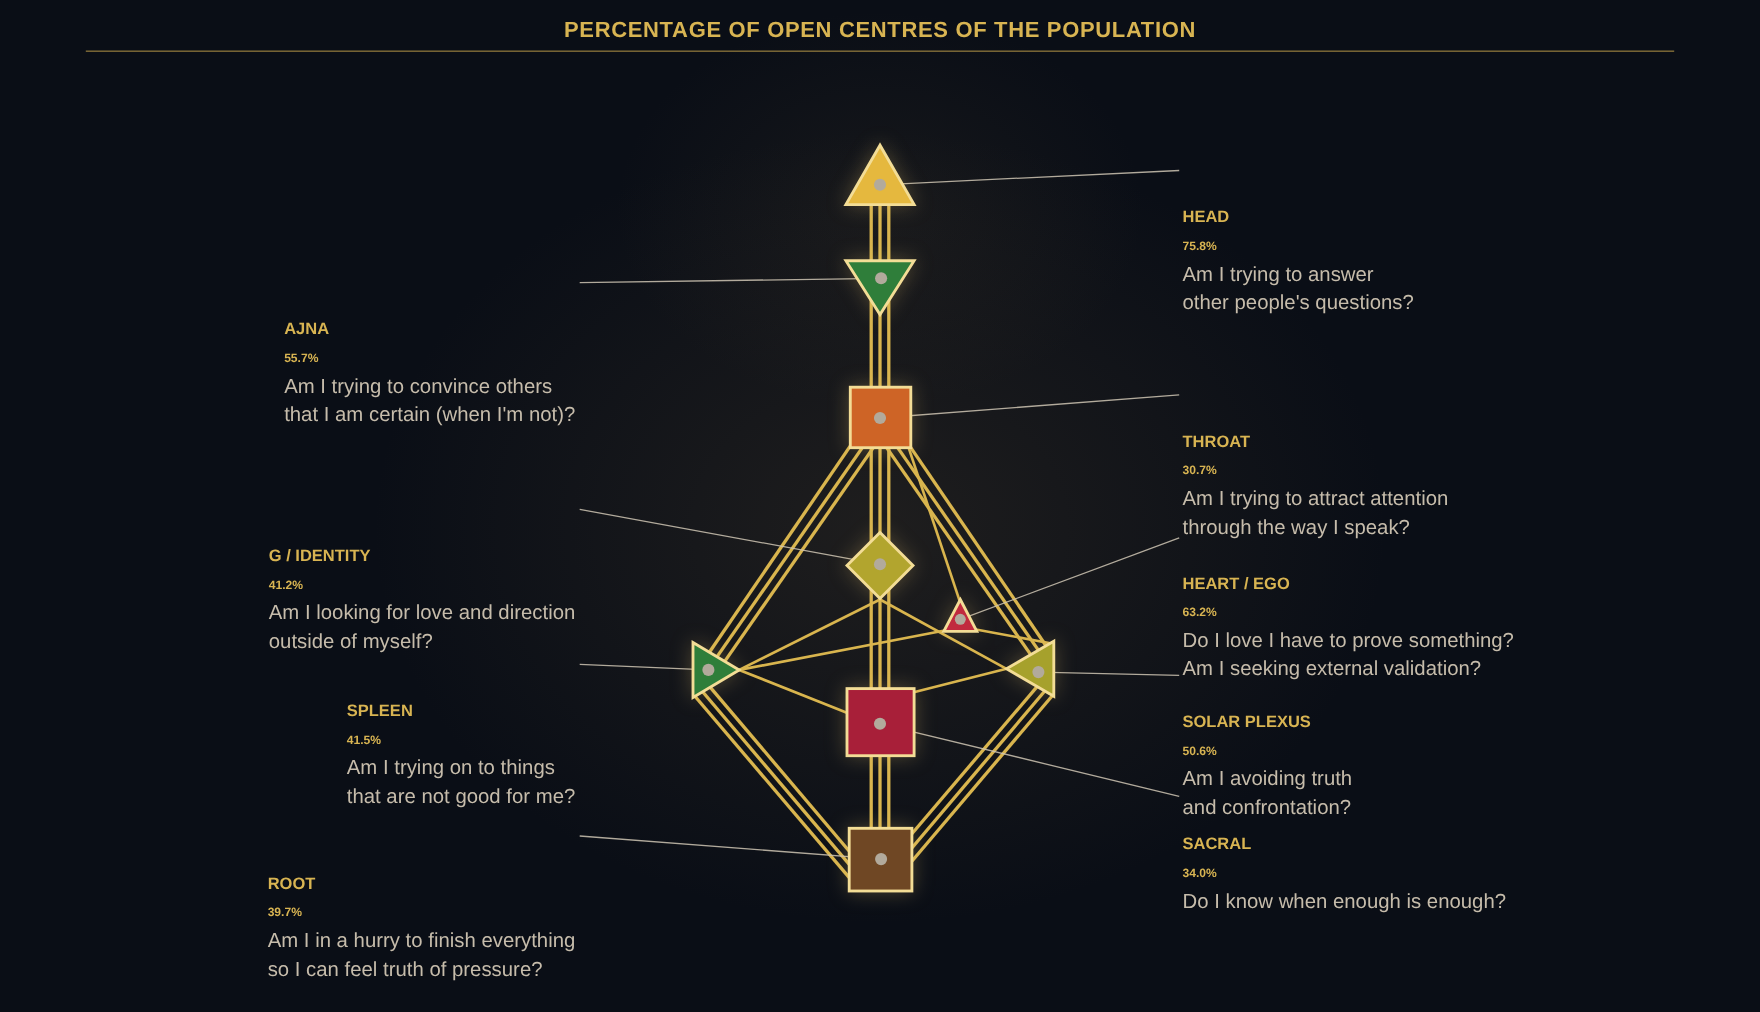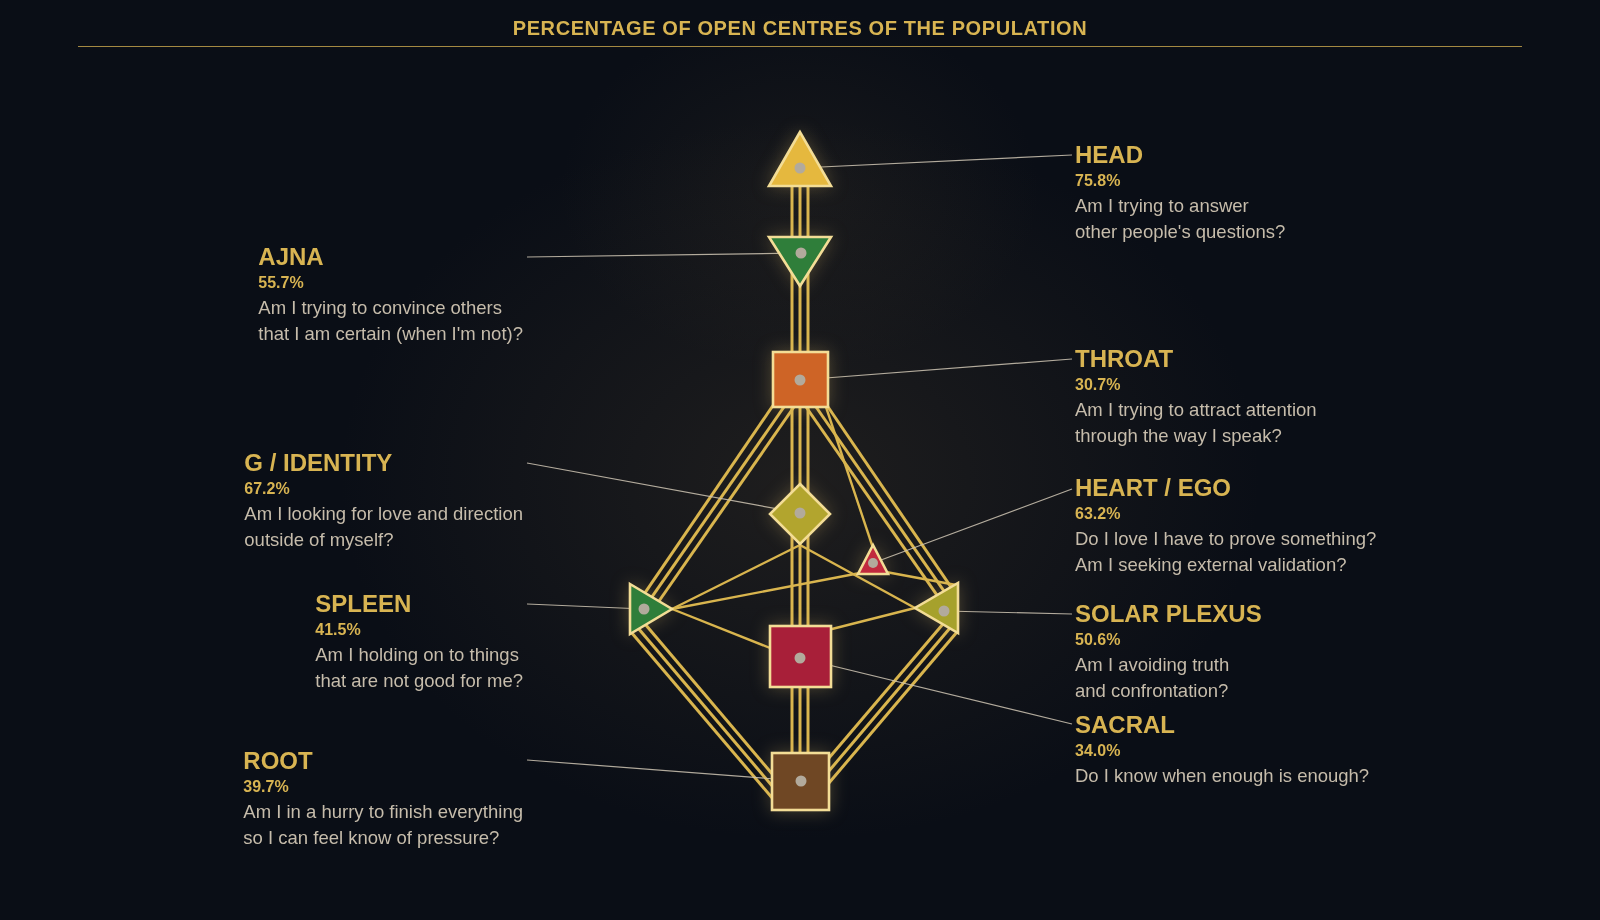--- a/index.html
+++ b/index.html
@@ -18,22 +18,22 @@
   .rule{position:absolute;top:46px;left:78px;width:1444px;height:1px;background:var(--rule);opacity:0.85;}
   svg.graph{position:absolute;left:0;top:0;}
   .ch{stroke:var(--channel);stroke-width:3;fill:none;}
   .ch1{stroke:var(--channel);stroke-width:2.4;fill:none;}
   .leader{stroke:var(--leader);stroke-width:1.2;fill:none;opacity:0.85;}
   .shape{stroke:var(--shape-stroke);stroke-width:2.6;}
   .shapes{filter:drop-shadow(0 0 9px rgba(232,196,110,0.28));}
   .dot{fill:var(--dot);}
   .center-label{position:absolute;white-space:nowrap;}
   .center-label.lft{}
-  .center-label .name{font-size:24px;font-weight:bold;color:var(--gold-text);line-height:28px;}
-  .center-label .pct{font-size:16px;font-weight:bold;color:var(--gold-text);line-height:24px;}
+  .center-label .name{font-size:15px;font-weight:bold;color:var(--gold-text);line-height:28px;margin-top:43px;}
+  .center-label .pct{font-size:11px;font-weight:bold;color:var(--gold-text);line-height:24px;}
   .center-label .q{font-size:18.5px;color:var(--question-text);line-height:25.5px;}
 </style>
 </head>
 <body>
 
 <div class="stage">
 
   <div class="title">PERCENTAGE OF OPEN CENTRES OF THE POPULATION</div>
   <div class="rule"></div>
 
@@ -163,32 +163,32 @@
 
   <div class="center-label lft" style="right:1077px;top:243px">
     <div class="name">AJNA</div>
     <div class="pct">55.7%</div>
     <div class="q">Am I trying to convince others</div>
     <div class="q">that I am certain (when I'm not)?</div>
   </div>
 
   <div class="center-label lft" style="right:1077px;top:449px">
     <div class="name">G / IDENTITY</div>
-    <div class="pct">67.2%</div>
+    <div class="pct">41.2%</div>
     <div class="q">Am I looking for love and direction</div>
     <div class="q">outside of myself?</div>
   </div>
 
   <div class="center-label lft" style="right:1077px;top:590px">
     <div class="name">SPLEEN</div>
     <div class="pct">41.5%</div>
-    <div class="q">Am I holding on to things</div>
+    <div class="q">Am I trying on to things</div>
     <div class="q">that are not good for me?</div>
   </div>
 
   <div class="center-label lft" style="right:1077px;top:747px">
     <div class="name">ROOT</div>
     <div class="pct">39.7%</div>
     <div class="q">Am I in a hurry to finish everything</div>
-    <div class="q">so I can feel know of pressure?</div>
+    <div class="q">so I can feel truth of pressure?</div>
   </div>
 
 </div>
 
 </body></html>

